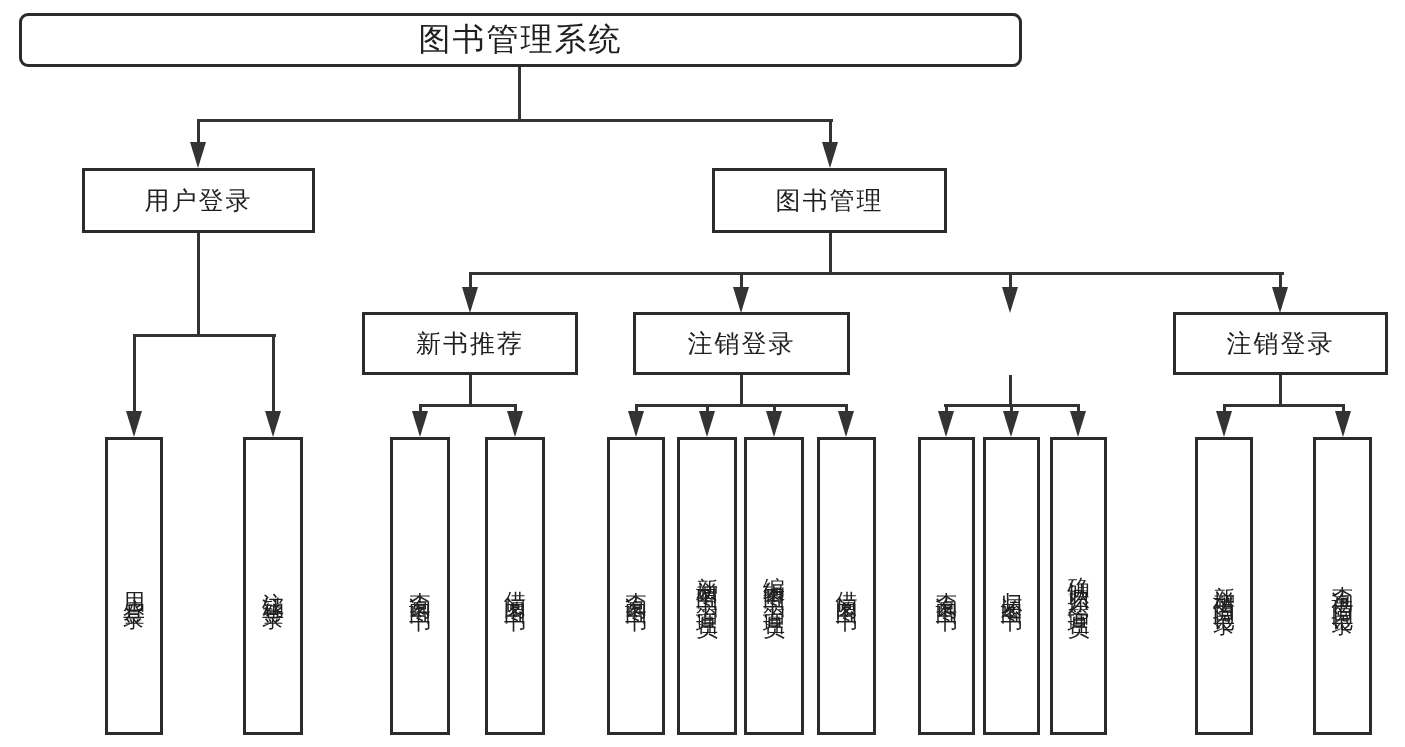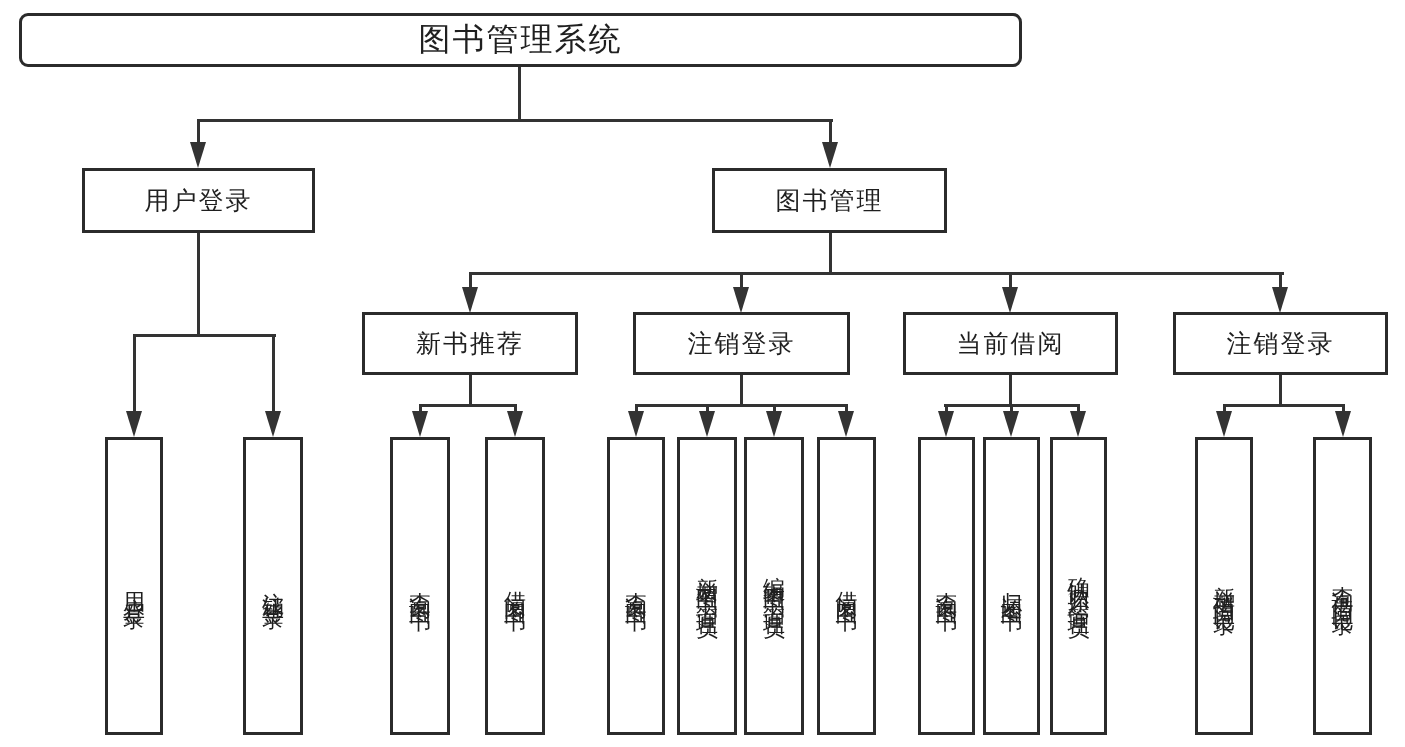--- a/index.html
+++ b/index.html
@@ -45,21 +45,20 @@
 
 <div class="canvas">
 
   <div class="hnode title" style="left:19px;top:13px;width:1003px;height:54px;">图书管理系统</div>
 
   <div class="hnode" style="left:82px;top:168px;width:233px;height:65px;">用户登录</div>
   <div class="hnode" style="left:712px;top:168px;width:235px;height:65px;">图书管理</div>
 
   <div class="hnode" style="left:362px;top:312px;width:216px;height:63px;">新书推荐</div>
   <div class="hnode" style="left:633px;top:312px;width:217px;height:63px;">注销登录</div>
-  <div class="hnode" style="left:903px;top:312px;width:215px;height:63px;">当前借阅</div>
   <div class="hnode" style="left:1173px;top:312px;width:215px;height:63px;">注销登录</div>
 
   <div class="vnode" style="left:105px;top:437px;width:58px;height:298px;">
     <span>用户登录</span>
     </div>
   <div class="vnode" style="left:243px;top:437px;width:60px;height:298px;">
     <span>注销登录</span>
     </div>
 
   <div class="vnode" style="left:390px;top:437px;width:60px;height:298px;">

